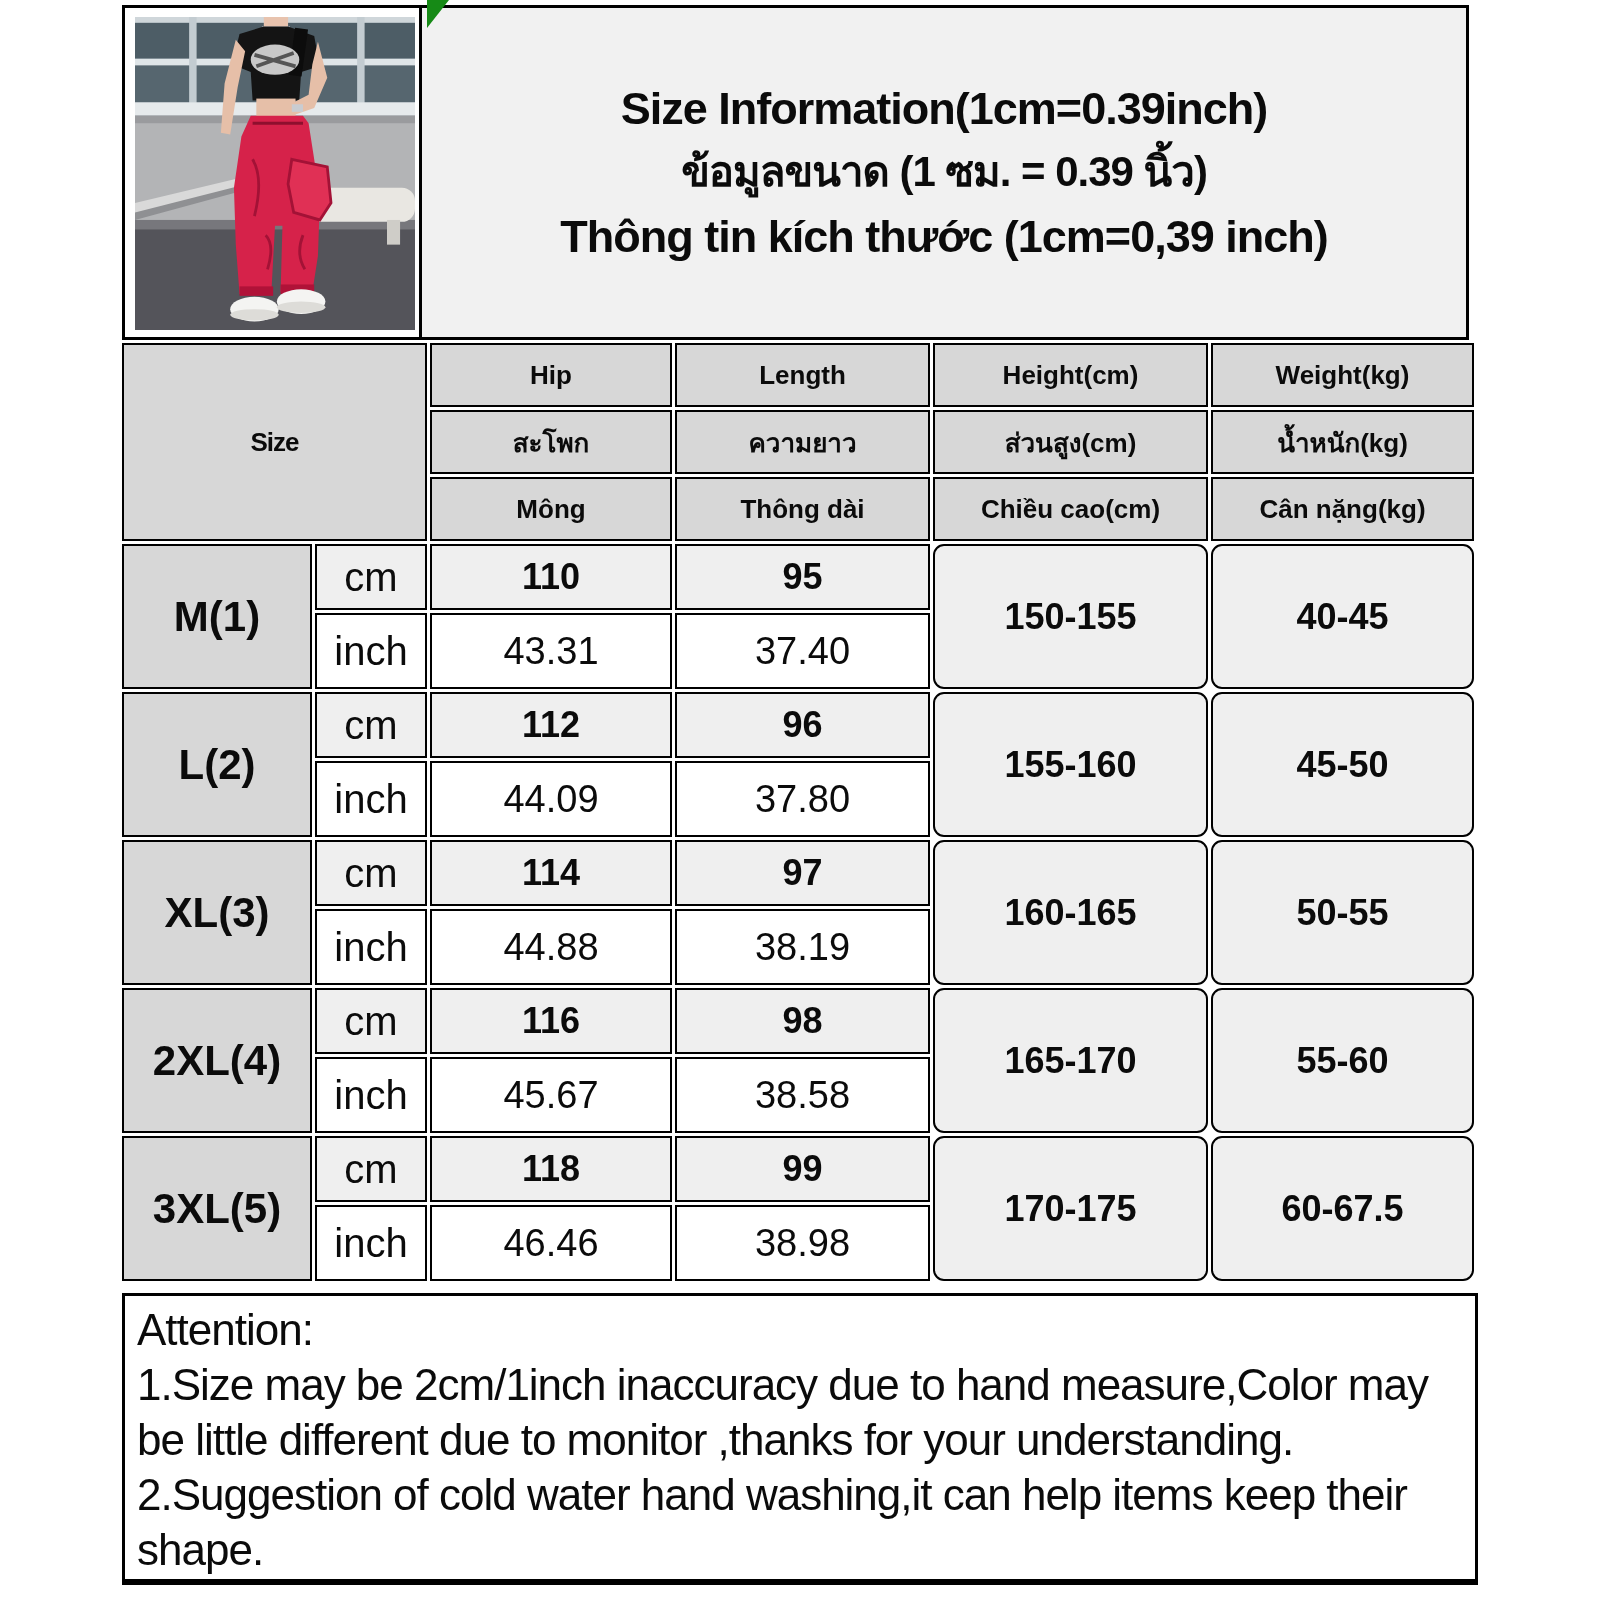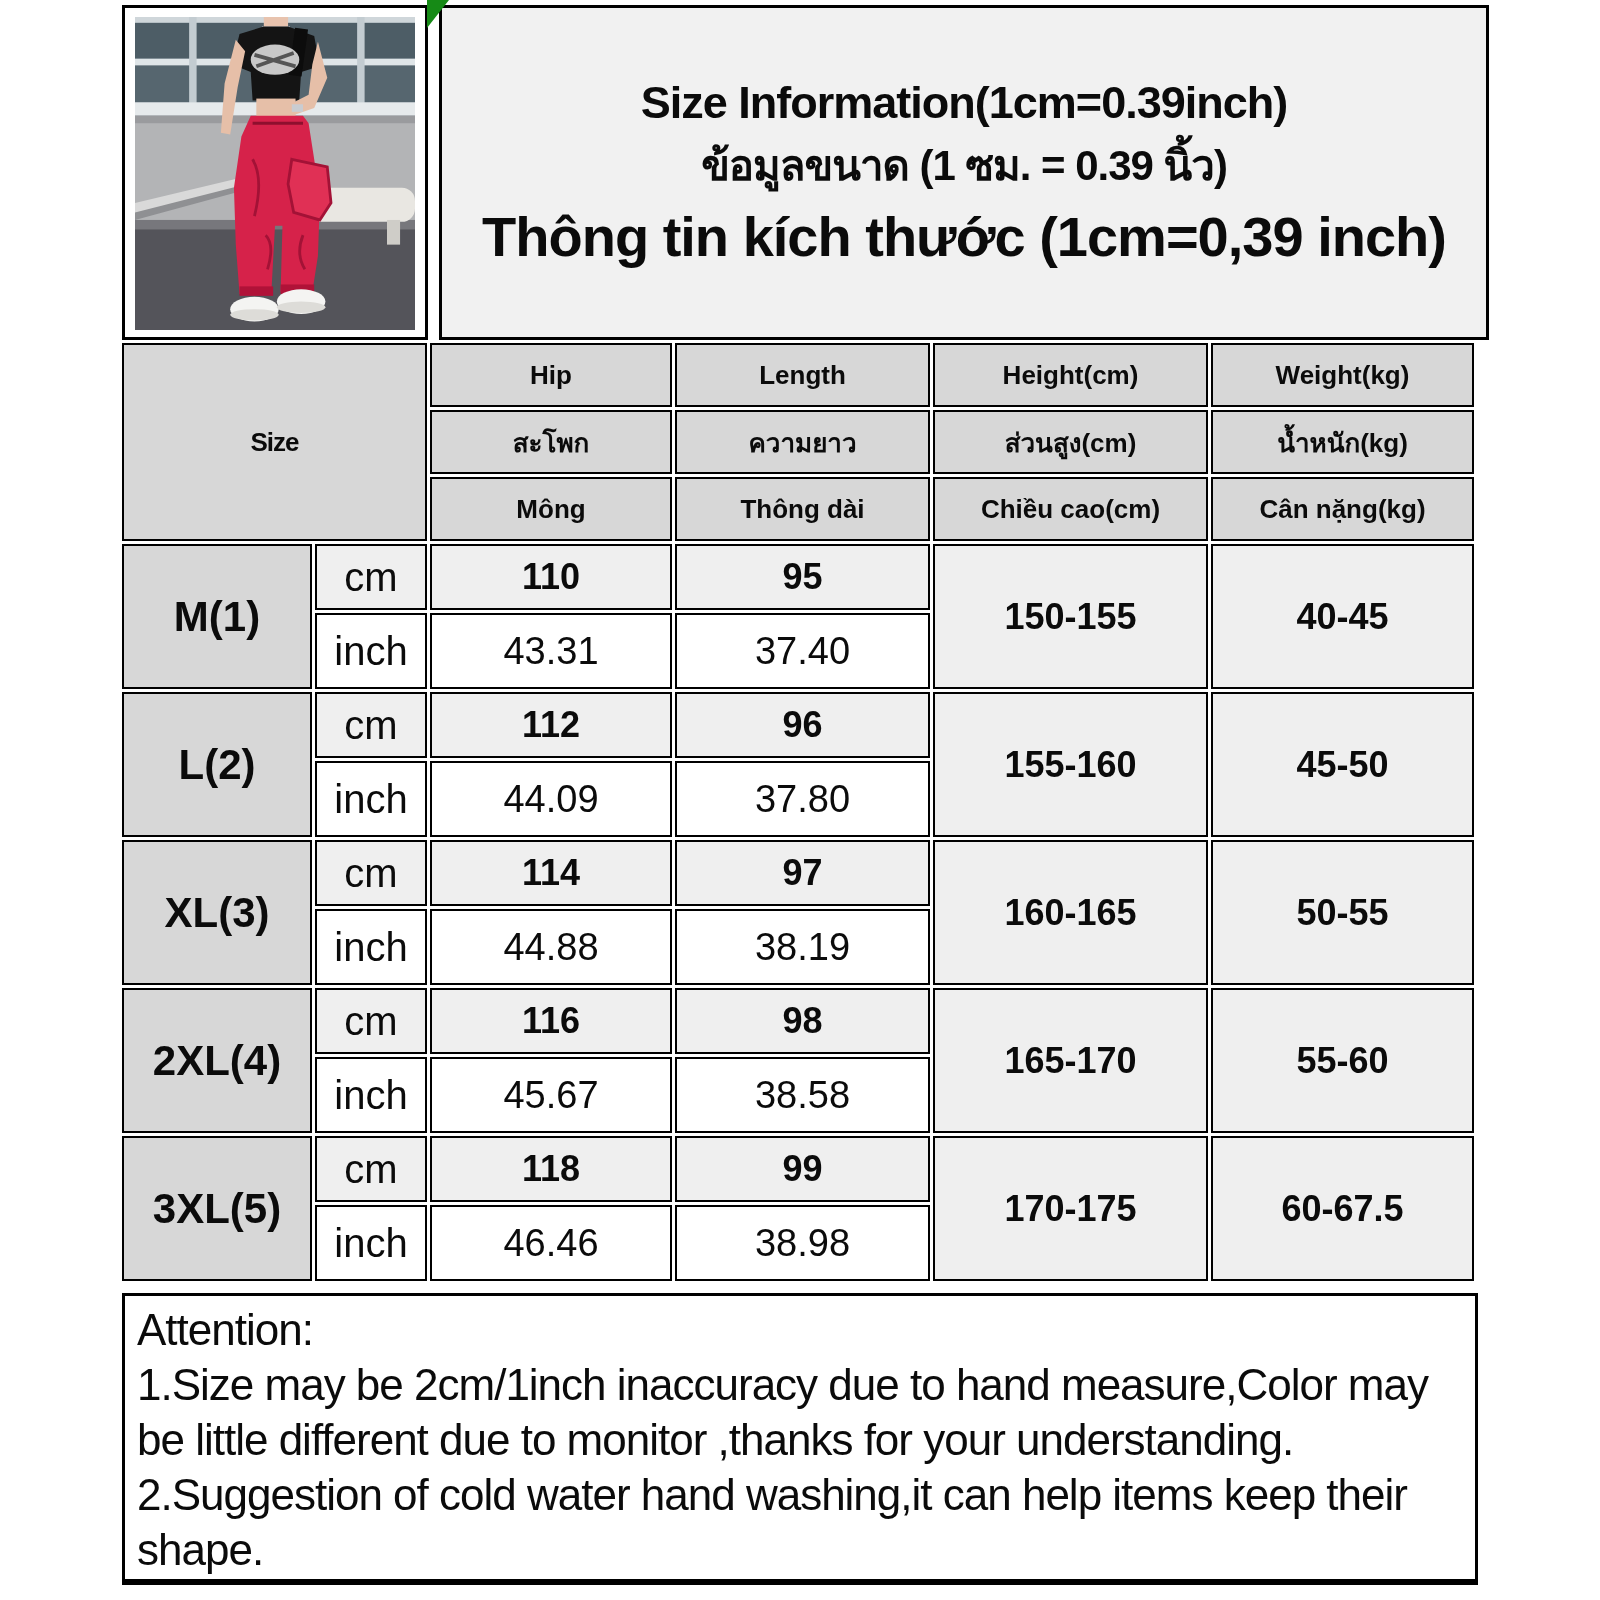--- a/index.html
+++ b/index.html
@@ -25,30 +25,30 @@
   .green-accent {
     position: absolute; left: 427px; top: 0px;
     width: 22px; height: 28px;
     background: #168a16;
     clip-path: polygon(0 0, 100% 0, 0 100%);
     z-index: 6;
   }
 
   
   .title-box {
-    position: absolute; left: 439px; top: 5px;
+    position: absolute; left: 419px; top: 5px;
     width: 1050px; height: 335px;
     border: 3px solid #000; background: #f1f1f1;
     display: flex; flex-direction: column; justify-content: center; align-items: center;
     gap: 16px;
   }
   .title-line { font-weight: bold; letter-spacing: -1px; line-height: 1.1; }
   .title-en { font-size: 45px; }
   .title-th { font-size: 42px; }
-  .title-vi { font-size: 56px; }
+  .title-vi { font-size: 45px; }
 
   
   table.size-table {
     position: absolute; left: 119px; top: 340px;
     width: 1358px;
     border-collapse: separate; border-spacing: 3px;
     table-layout: fixed; background: #ffffff;
   }
   table.size-table td {
     border: 2px solid #000;
@@ -58,21 +58,21 @@
   tr.hdr td { background: #d7d7d7; font-weight: bold; font-size: 26px; height: 64px; }
   td.size-cell { background: #d7d7d7; font-weight: bold; font-size: 60px; letter-spacing: -1px; }
   td.size-label { background: #d7d7d7; font-weight: bold; font-size: 42px; }
   td.unit { font-weight: normal; font-size: 40px; }
   tr.cm-row td { height: 66px; }
   tr.inch-row td { height: 76px; }
   tr.cm-row td.unit, tr.cm-row td.val { background: #efefef; }
   tr.inch-row td.unit, tr.inch-row td.val { background: #ffffff; }
   tr.cm-row td.val { font-weight: bold; font-size: 36px; }
   tr.inch-row td.val { font-weight: normal; font-size: 38px; }
-  td.range { background: #efefef; font-weight: bold; font-size: 36px; }
+  td.range { background: #efefef; font-weight: bold; font-size: 36px; border-radius: 11px; }
 
   
   .attention-box {
     position: absolute; left: 122px; top: 1293px;
     width: 1356px; height: 292px;
     border: 3px solid #000; border-bottom-width: 6px;
     background: #fff;
     padding: 6px 12px;
     font-size: 44px; line-height: 55px; letter-spacing: -1px;
   }

